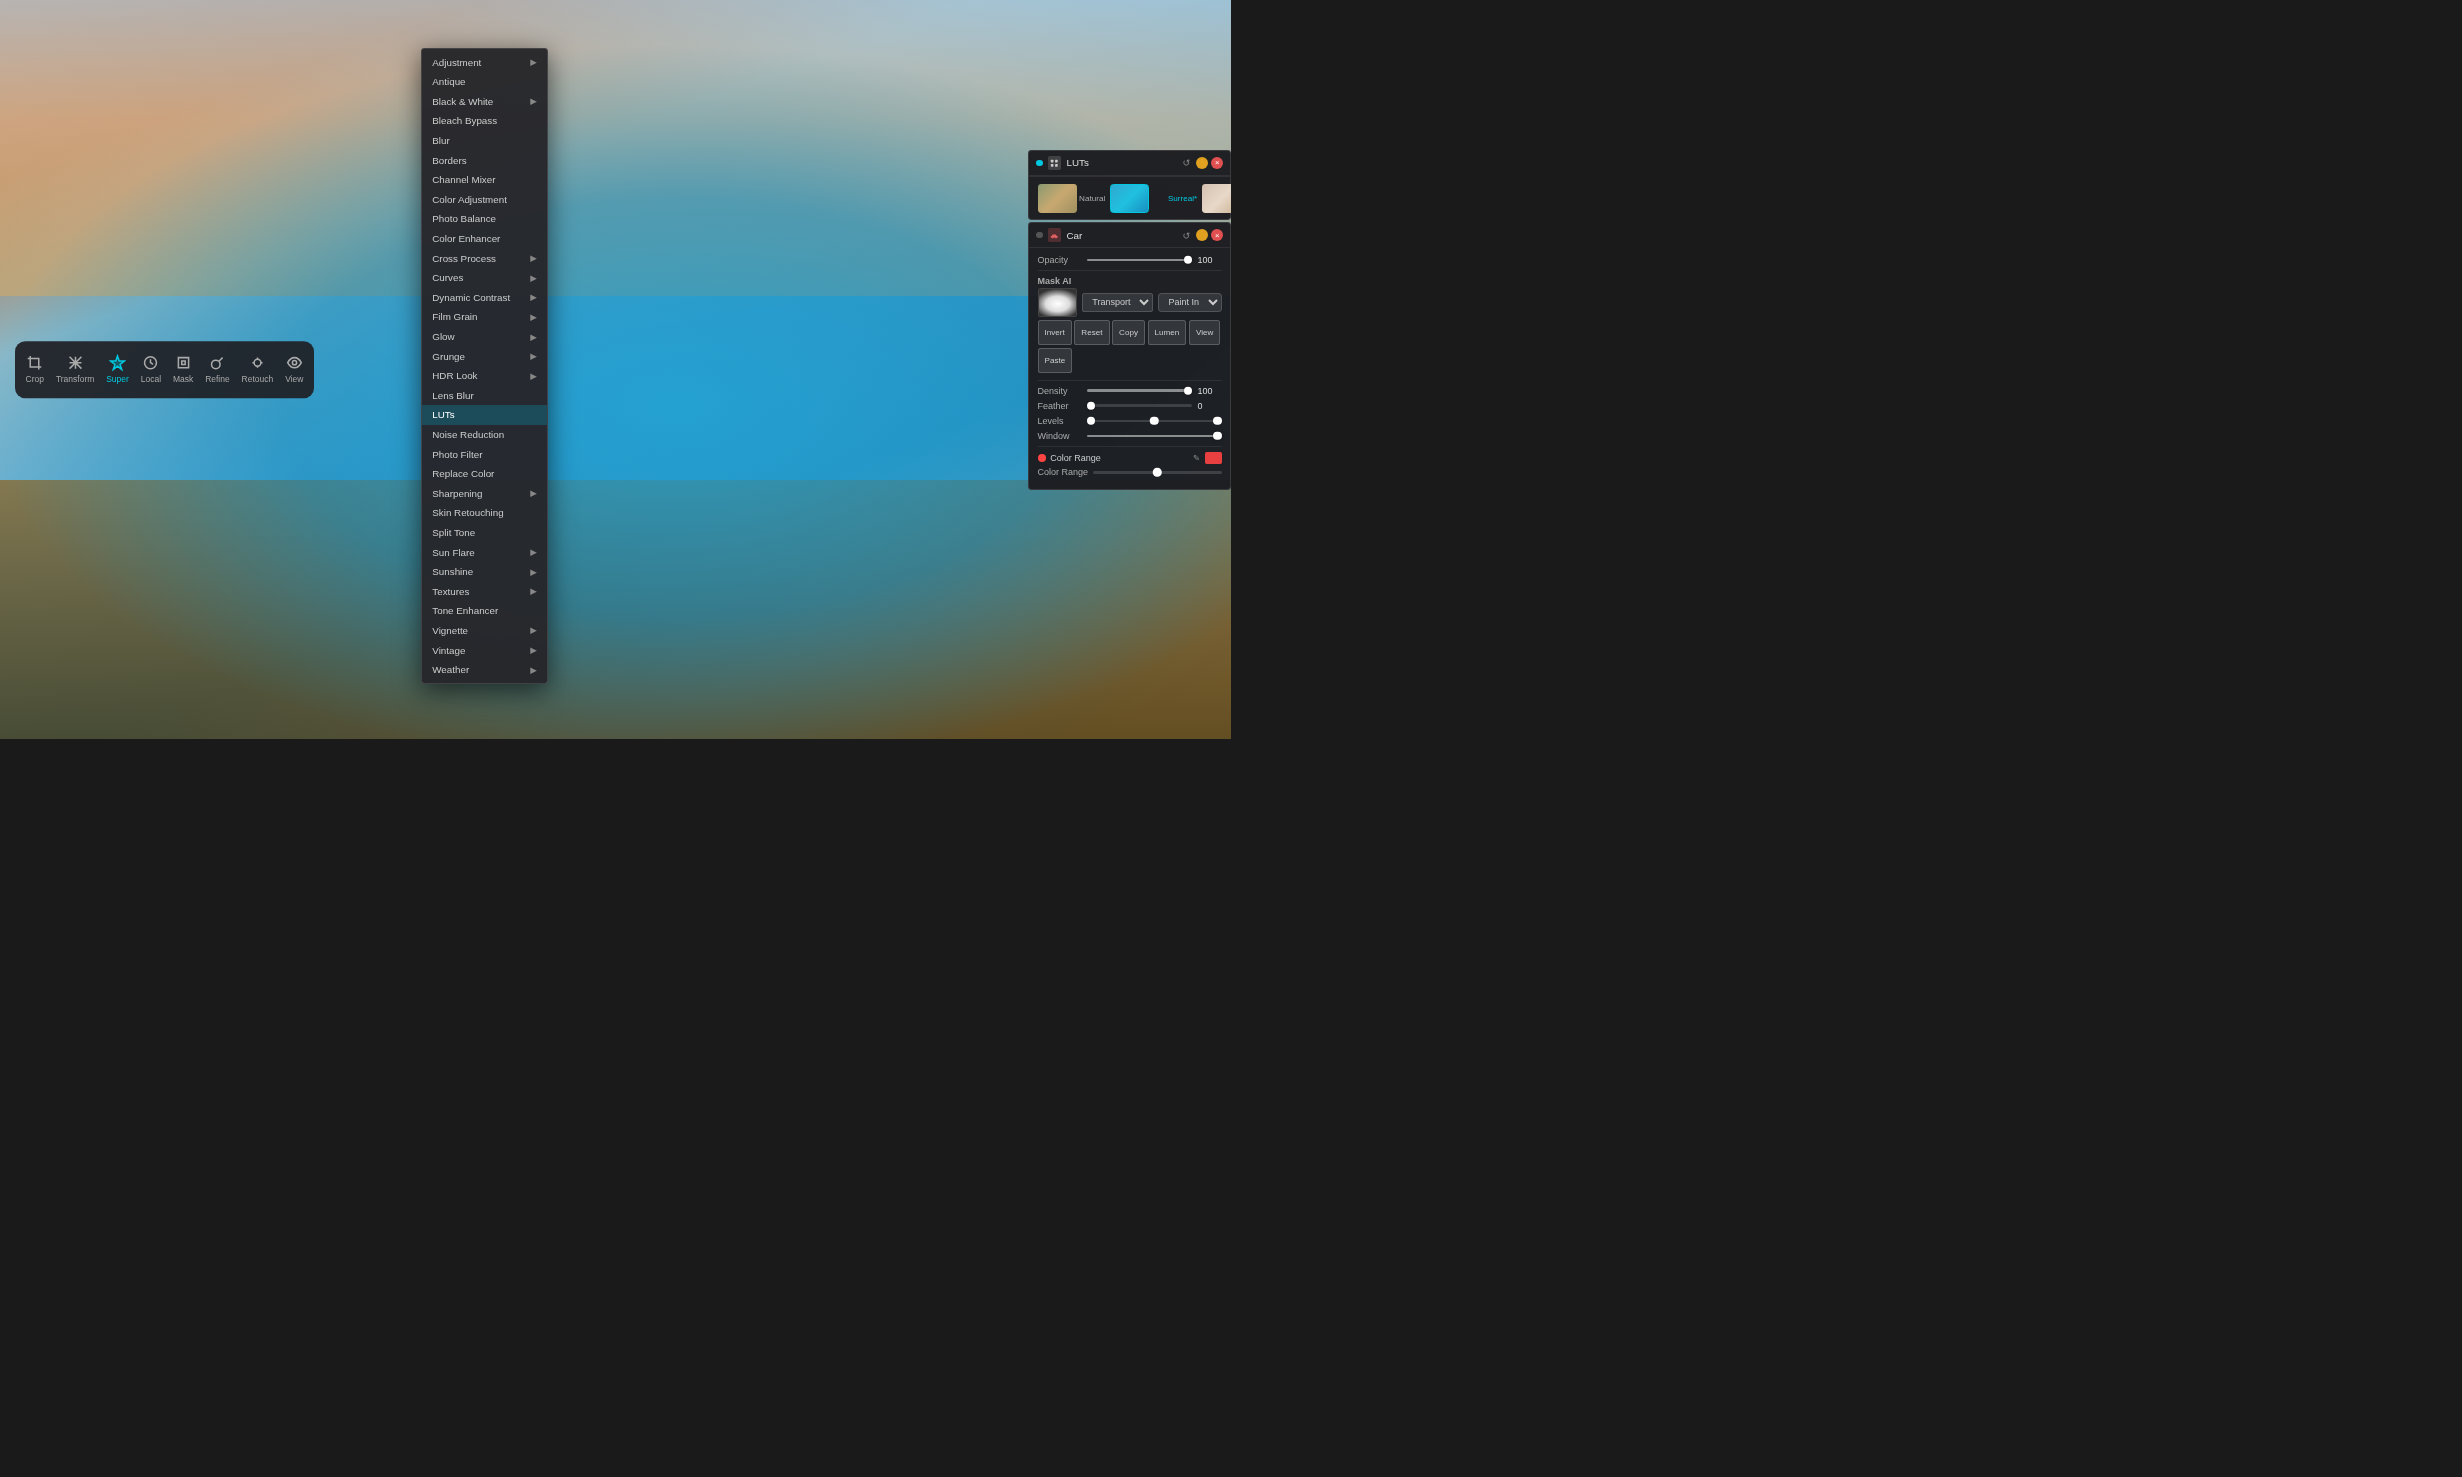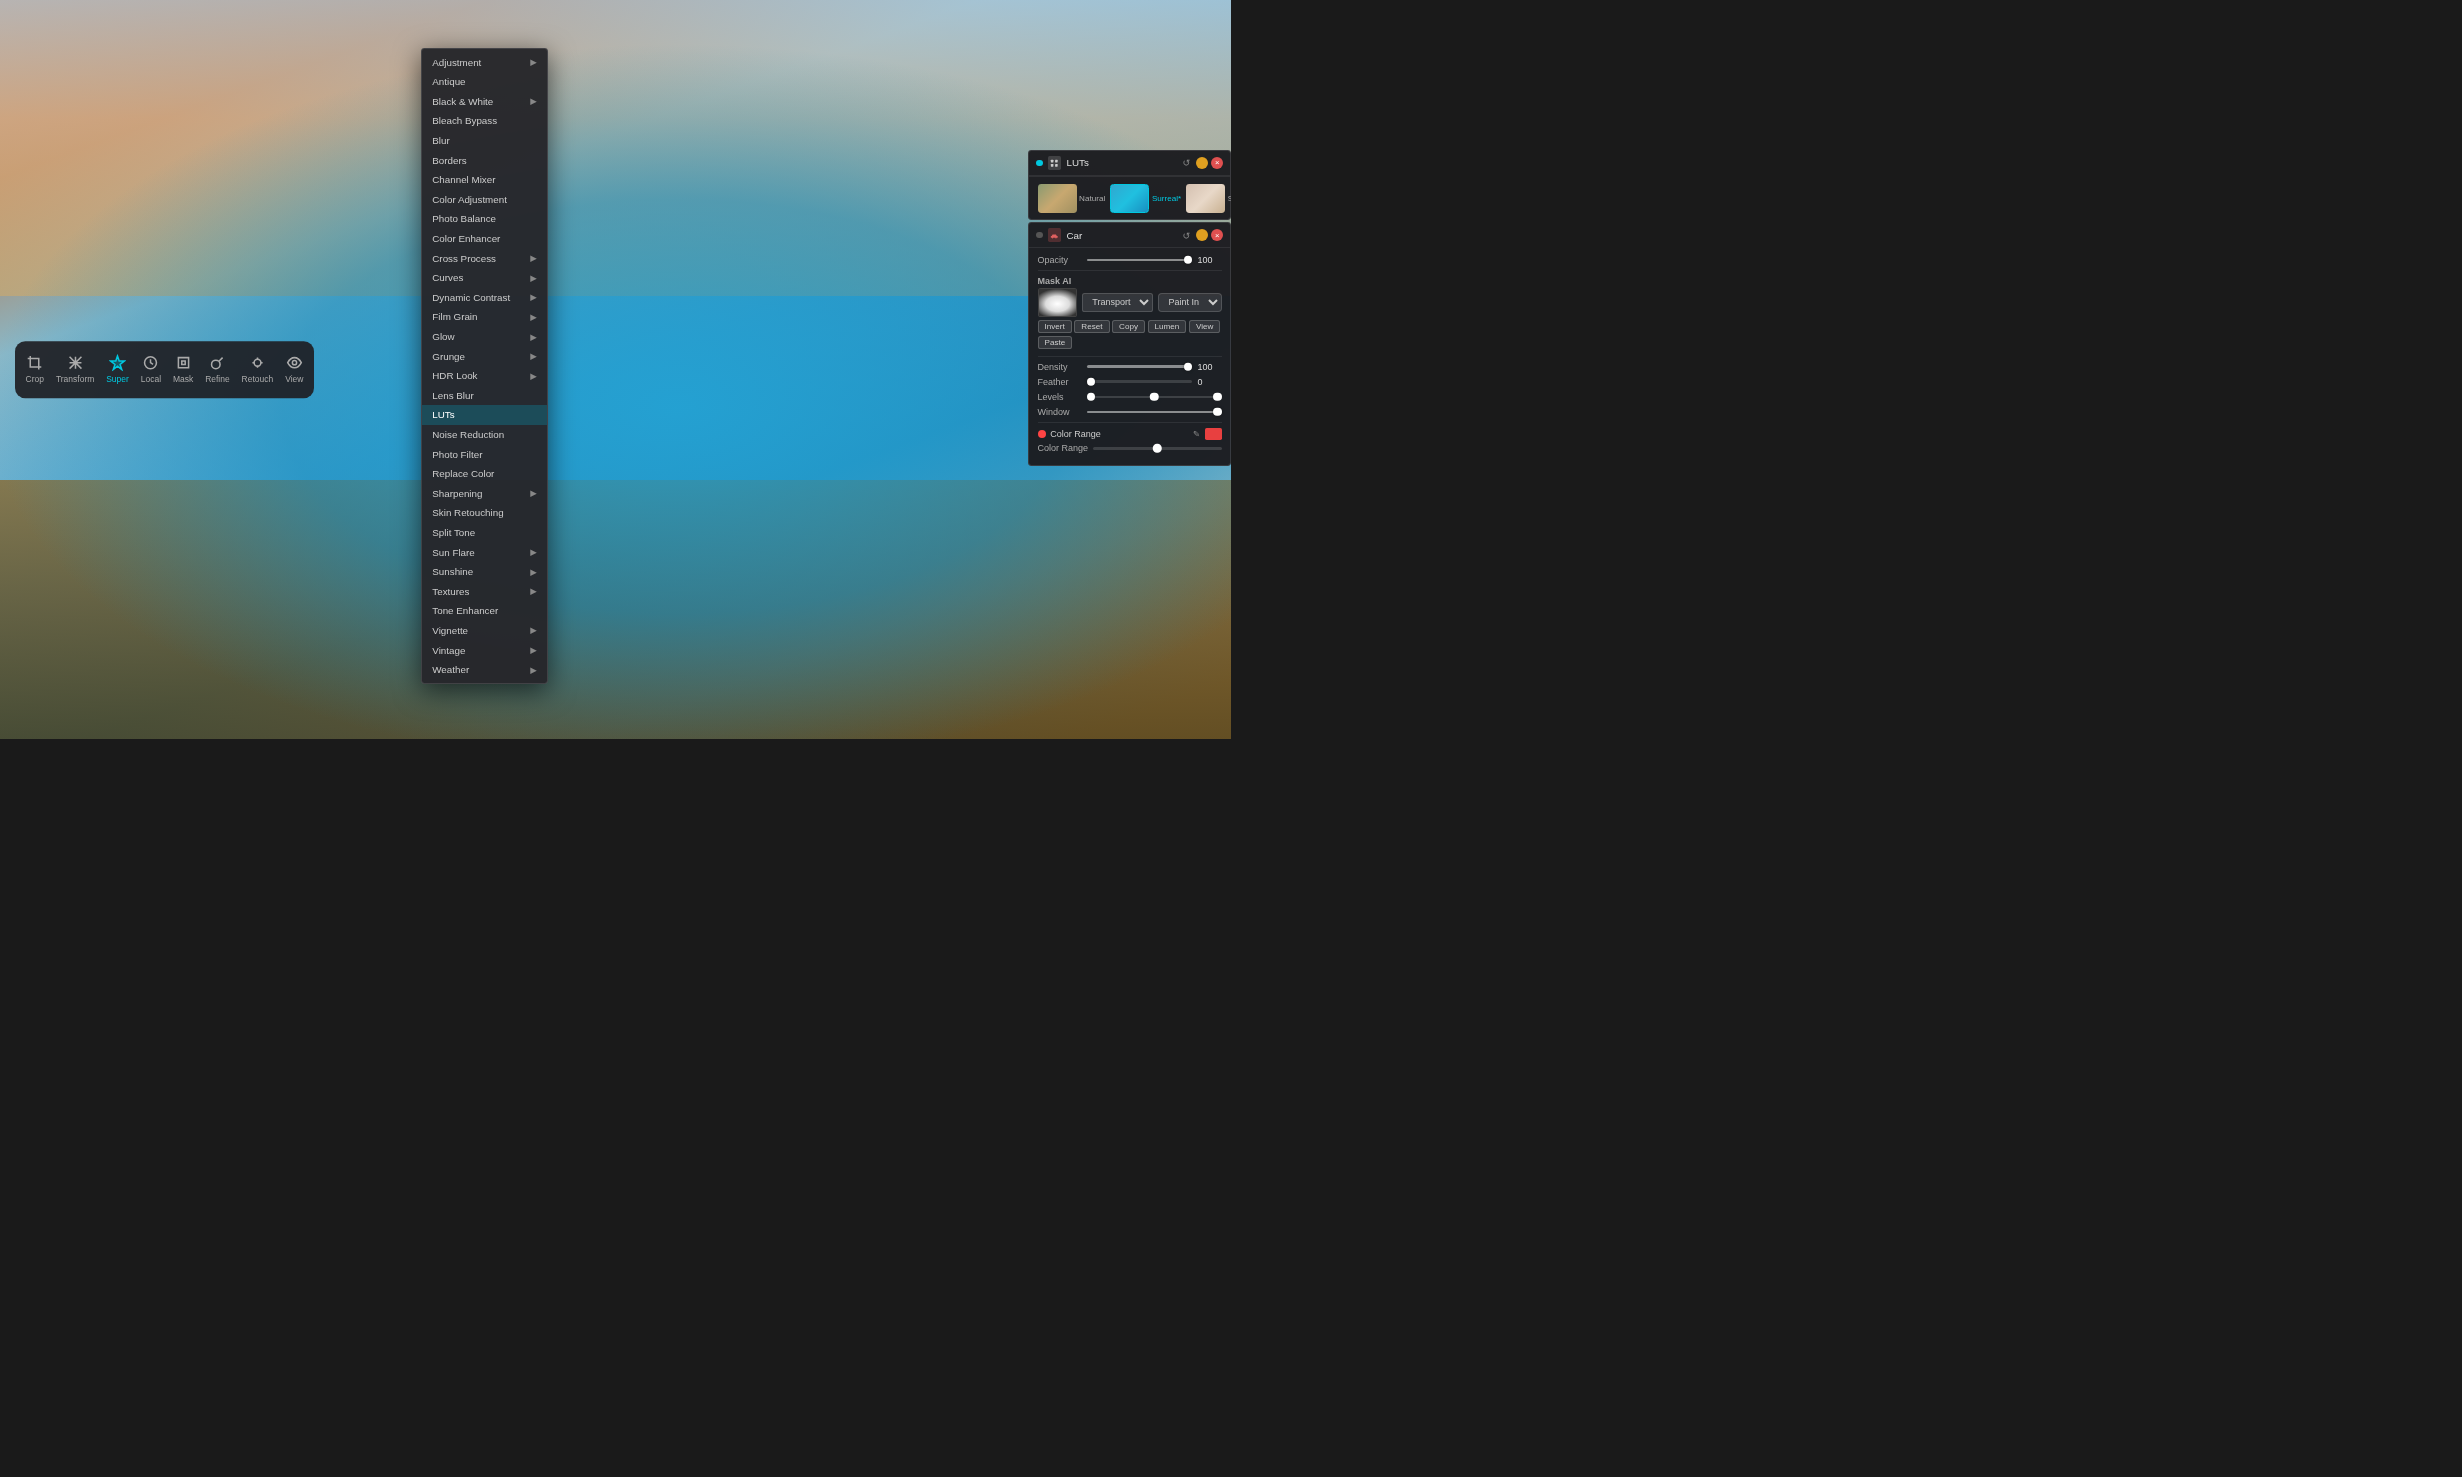--- a/index.html
+++ b/index.html
@@ -286,21 +286,21 @@
       gap: 2.6px;
       margin-top: 3.4px;
       flex-wrap: wrap;
     }
     .mask-btn {
       background: rgba(255,255,255,0.1);
       border: 0.9px solid rgba(255,255,255,0.2);
       border-radius: 2.6px;
       color: #ccc;
       font-size: 8.1px;
-      padding: 1px 6px;
+      padding: 7px 6px;
       cursor: pointer;
       text-align: center;
     }
 
     .section-divider {
       height: 0.9px;
       background: rgba(255,255,255,0.08);
       margin: 5.1px 0;
     }
 
@@ -357,20 +357,21 @@
     .lut-preset-label {
       font-size: 8.1px;
       color: #aaa;
       text-align: center;
     }
     .lut-preset.active .lut-preset-thumb {
       border: 1.7px solid #00c8e0;
     }
     .lut-preset.active .lut-preset-label {
       color: #00c8e0;
+      margin-left: 16px;
     }
 
     
     .thumb-natural {
       background: linear-gradient(135deg, #8a9a70 0%, #c8a870 50%, #a09060 100%);
     }
     
     .thumb-surreal {
       background: linear-gradient(135deg, #30a8d0 0%, #20c0e0 50%, #1890c0 100%);
     }

